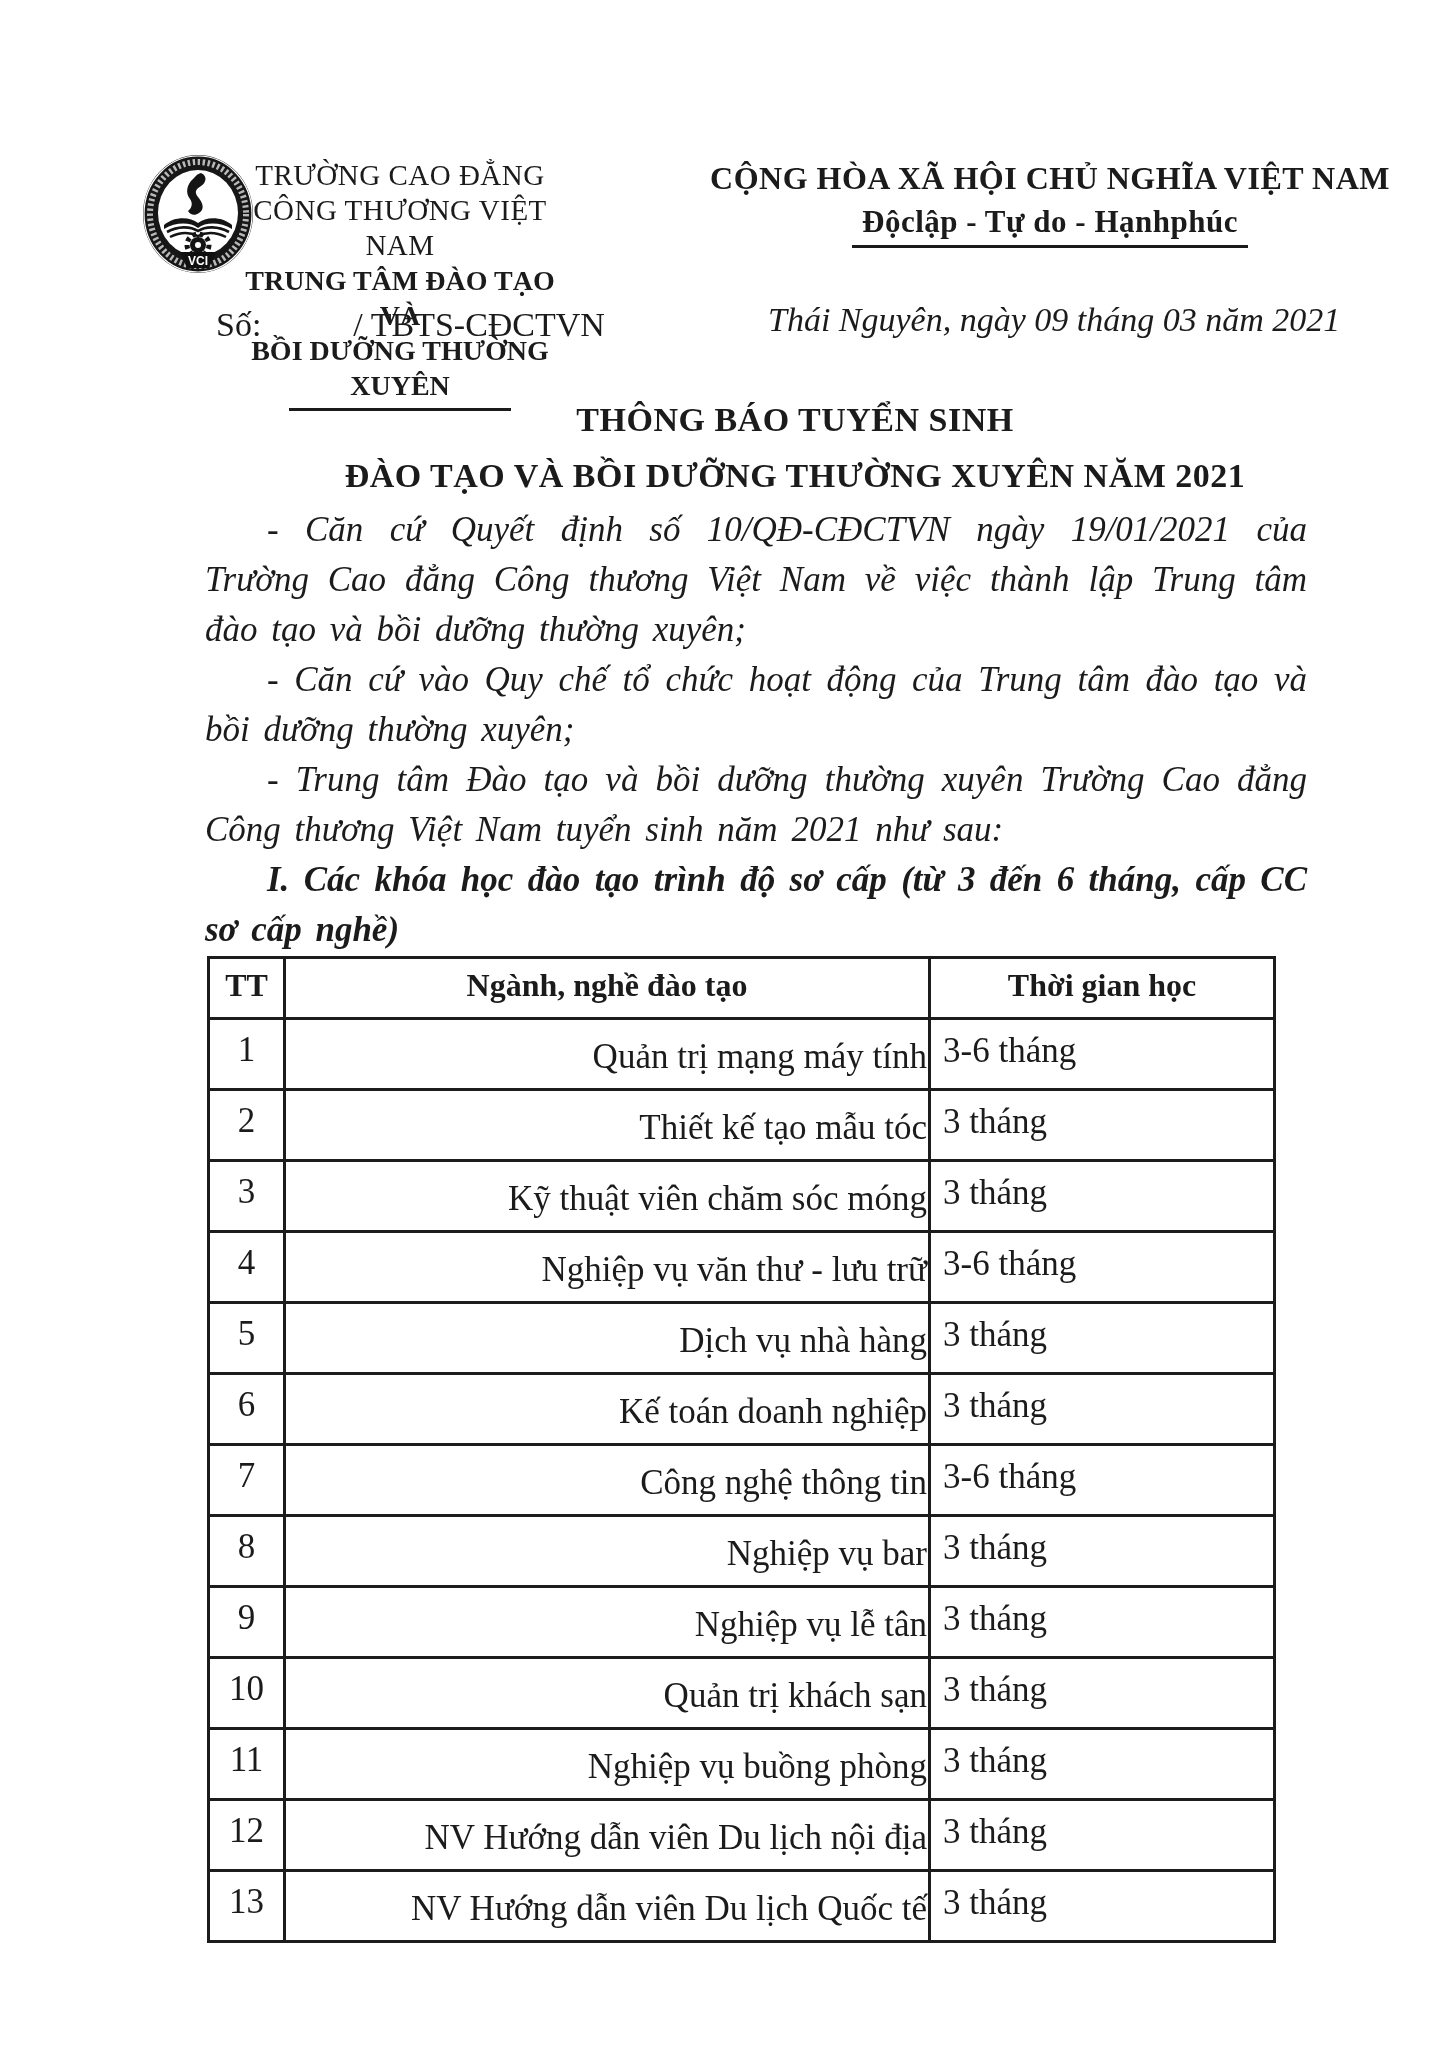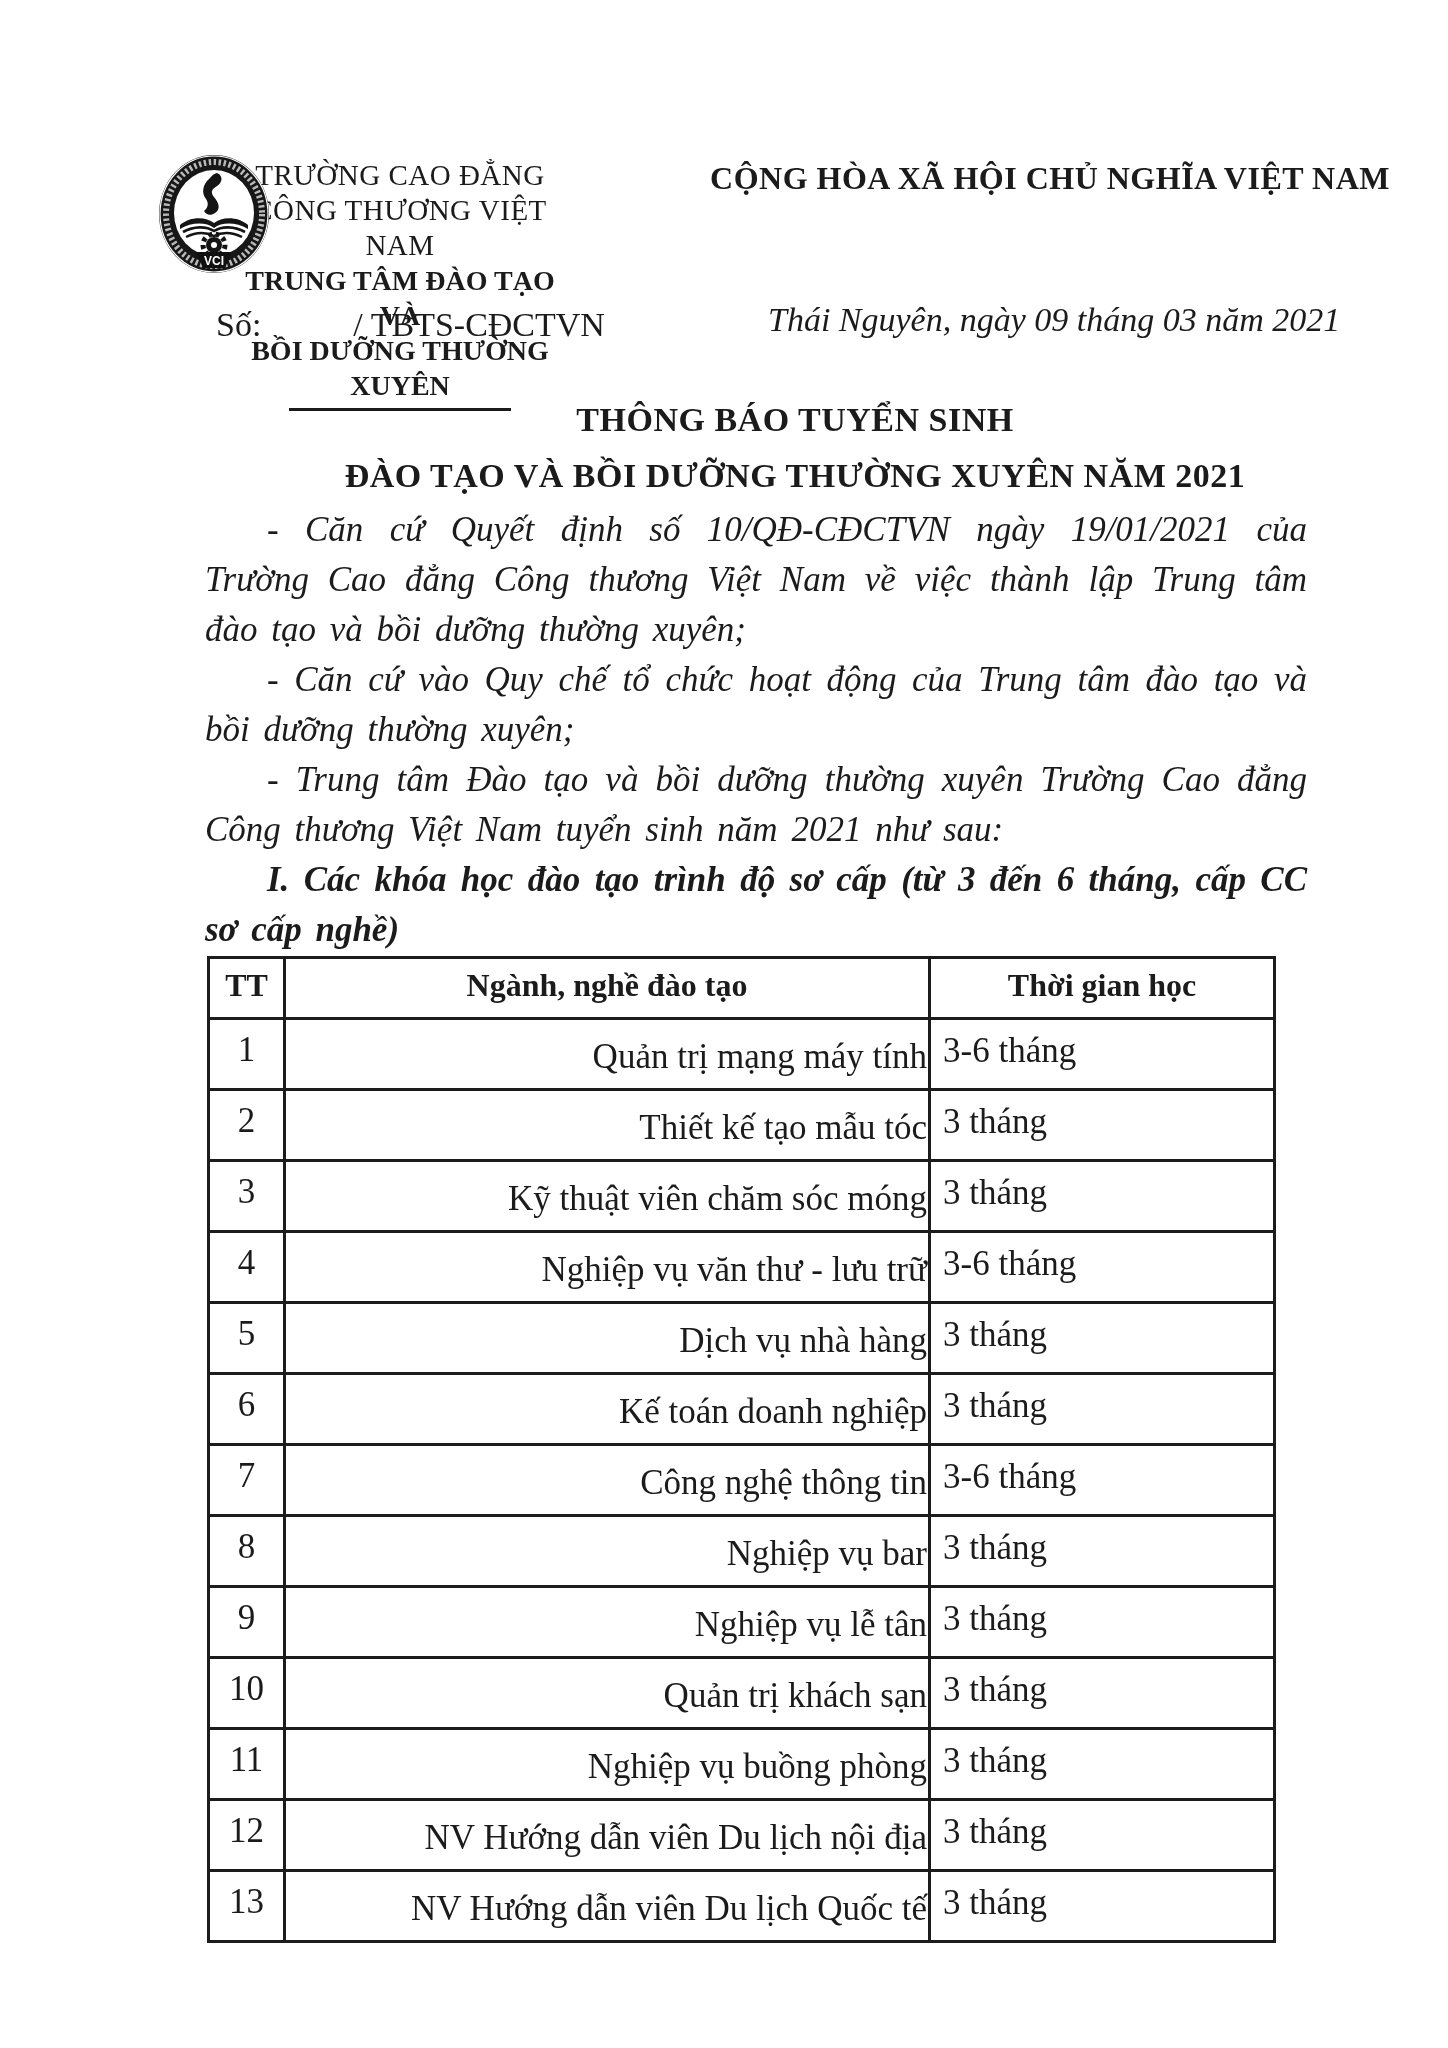--- a/index.html
+++ b/index.html
@@ -10,21 +10,21 @@
     overflow:hidden;
   }
   
   .org-block{
     position:absolute;left:235px;top:158px;width:330px;
     text-align:center;line-height:35px;font-size:29px;letter-spacing:.5px;
   }
   .org-block .b{font-weight:bold;font-size:28px;letter-spacing:0;}
   .org-underline{width:222px;height:3px;background:#1b1b1b;margin:5px auto 0 auto;}
   
-  .seal{position:absolute;left:156px;top:152px;width:116px;height:124px;z-index:5;text-decoration:underline;}
+  .seal{position:absolute;left:140px;top:152px;width:116px;height:124px;z-index:5;text-decoration:underline;}
   
   .national-block{
     position:absolute;left:690px;top:156px;width:720px;
     text-align:center;font-weight:bold;line-height:44px;
   }
   .national-line1{font-size:32px;letter-spacing:.5px;}
   .national-motto{
     display:inline-block;font-size:31px;letter-spacing:.5px;
     border-bottom:3px solid #1b1b1b;padding:0 10px 1px 10px;
   }
@@ -95,20 +95,21 @@
   <div class="org-block">
     <div>TRƯỜNG CAO ĐẲNG</div>
     <div>CÔNG THƯƠNG VIỆT NAM</div>
     <div class="b">TRUNG TÂM ĐÀO TẠO VÀ</div>
     <div class="b">BỒI DƯỠNG THƯỜNG XUYÊN</div>
     <div class="org-underline"></div>
   </div>
 
   <div class="national-block">
     <div class="national-line1">CỘNG HÒA XÃ HỘI CHỦ NGHĨA VIỆT NAM</div>
+    <div><span class="national-motto">Độclập - Tự do - Hạnhphúc</span></div>
   </div>
 
   <div class="doc-no">
     <span>Số:</span><span class="val">/ TBTS-CĐCTVN</span>
   </div>
   <div class="date-line">Thái Nguyên, ngày 09 tháng 03 năm 2021</div>
 
   <div class="title-block">
     <div>THÔNG BÁO TUYỂN SINH</div>
     <div>ĐÀO TẠO VÀ BỒI DƯỠNG THƯỜNG XUYÊN NĂM 2021</div>

